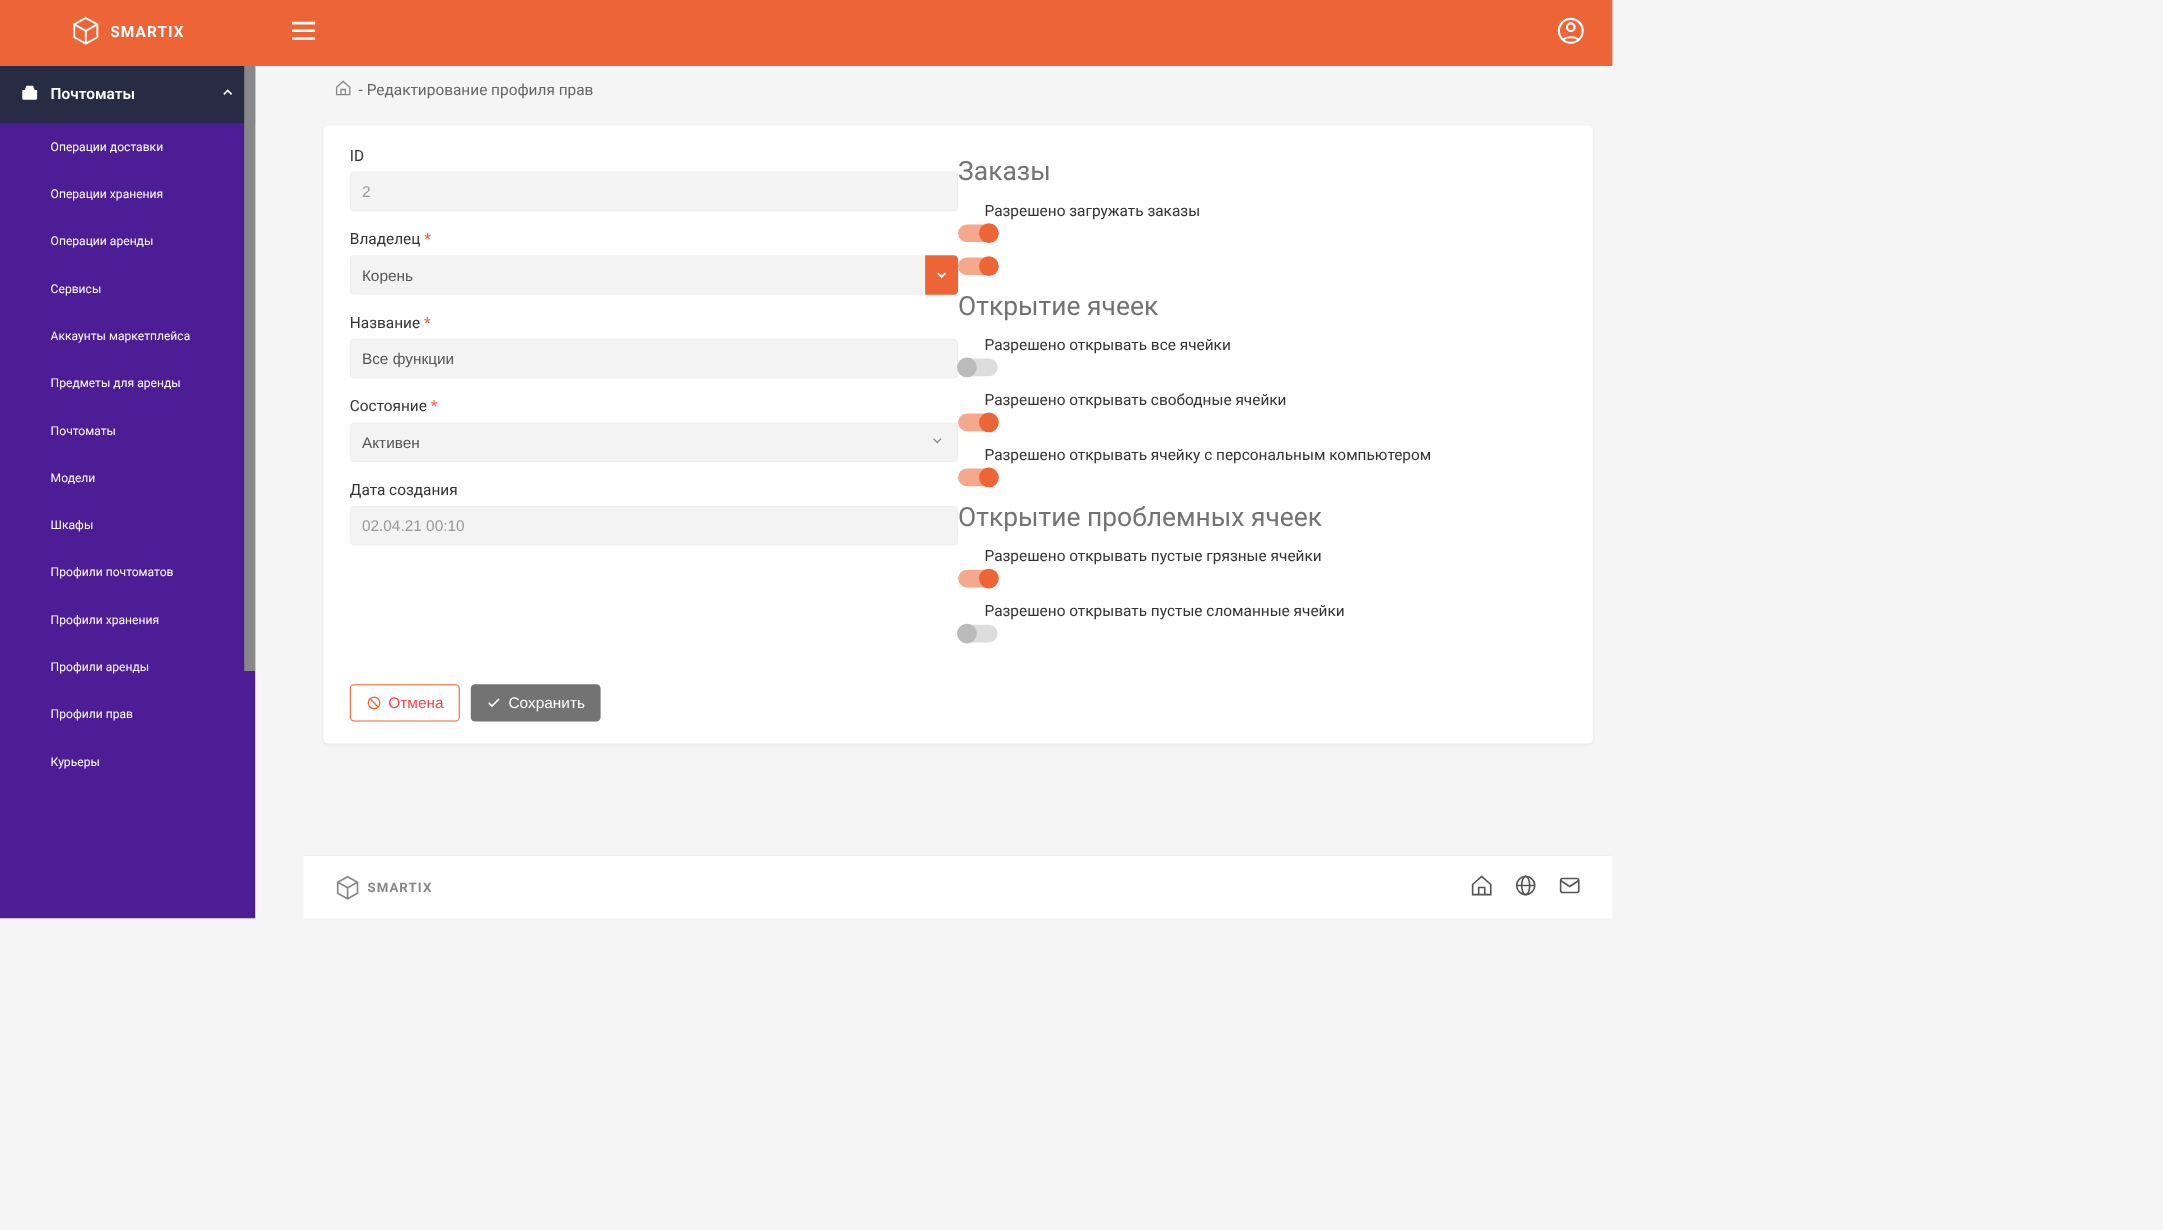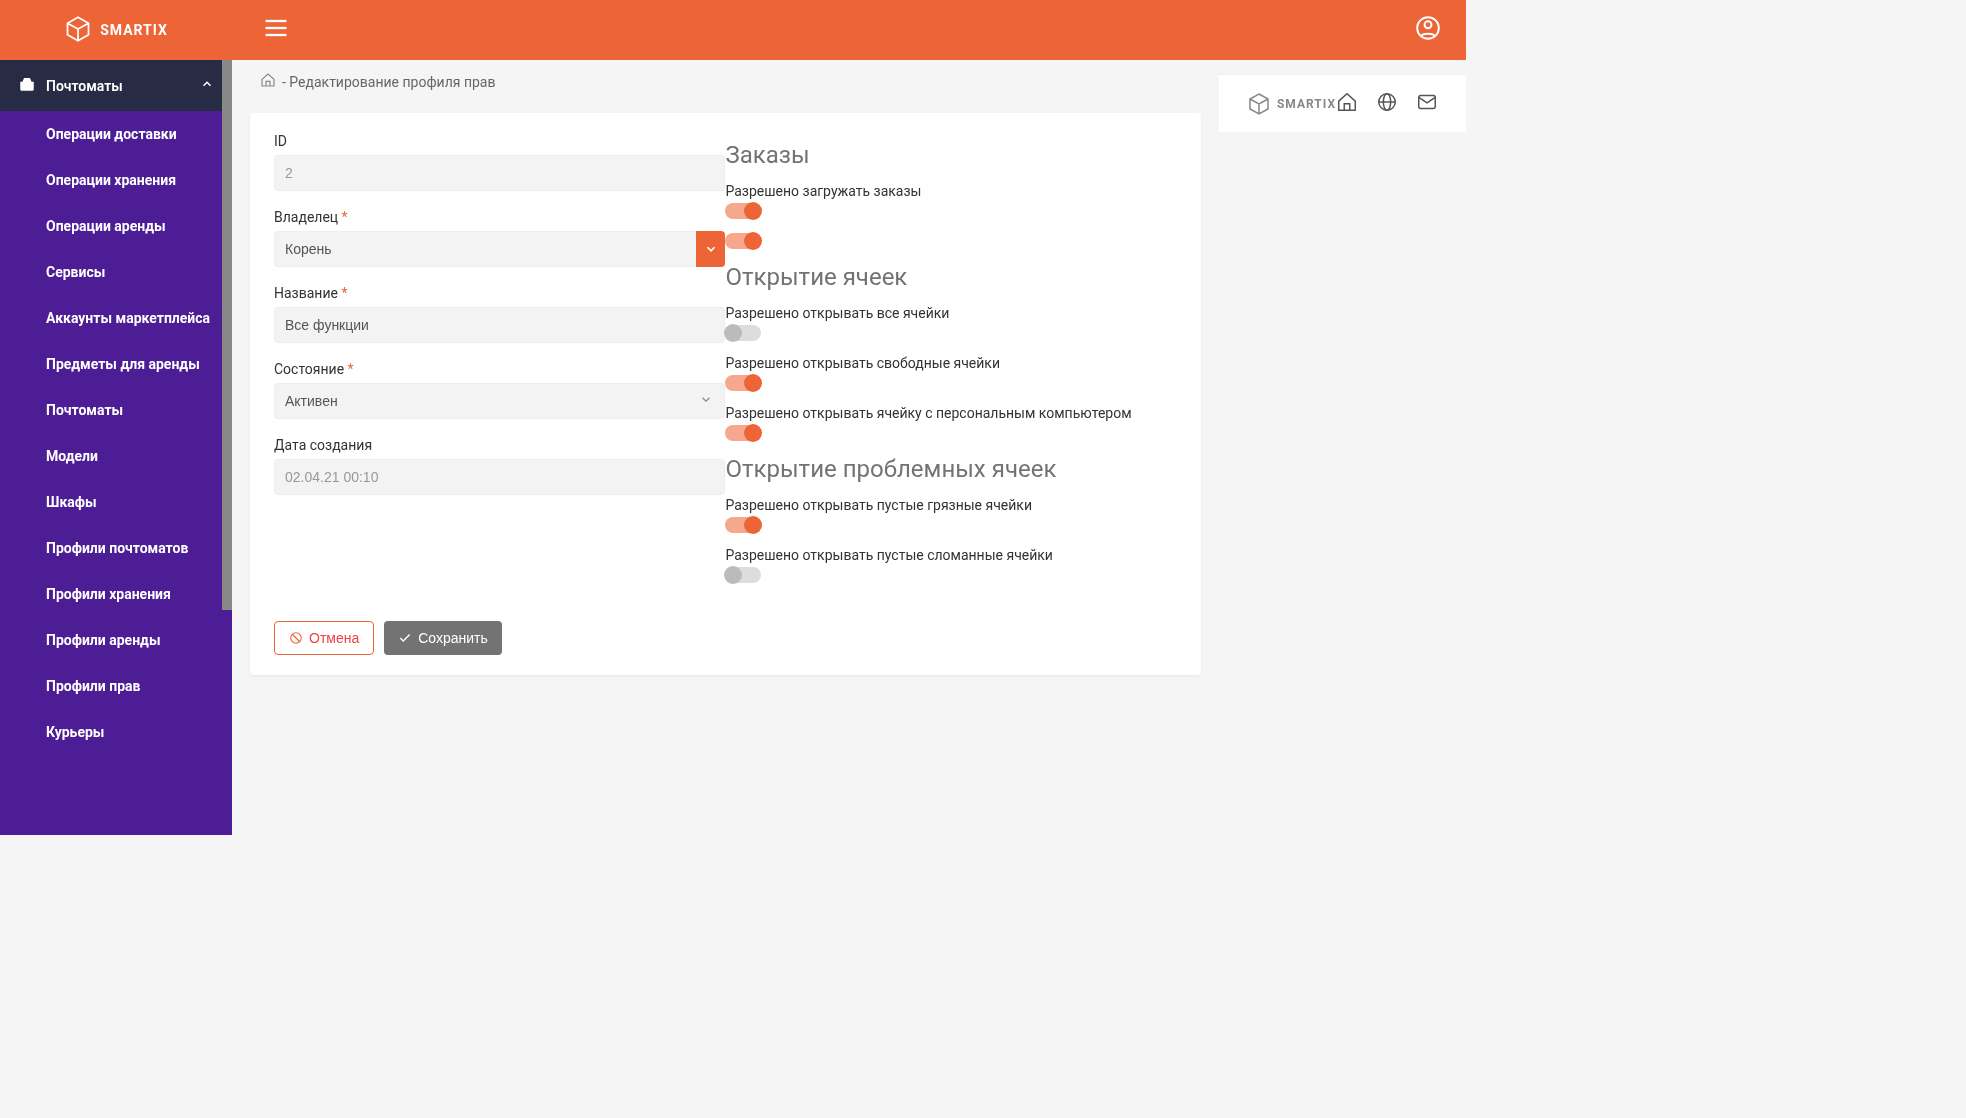--- a/index.html
+++ b/index.html
@@ -16,25 +16,25 @@
     .user-icon svg { width: 26px; height: 26px; }
 
     
     .layout { display: flex; height: calc(835px - 60px); }
     
     
     .sidebar { width: 232px; background: #4c1d95; color: #fff; overflow-y: auto; font-size: 14px; position: relative; }
     .sidebar-scroll { position: absolute; right: 0; top: 0; width: 10px; height: 550px; background: #888; }
     .sidebar-group { padding: 15px 18px; display: flex; align-items: center; gap: 10px; cursor: pointer; font-weight: 600; }
     .sidebar-group .arrow { margin-left: auto; }
-    .sidebar-item { padding: 15px 18px 15px 46px; cursor: pointer; font-size: 14px; font-weight: 700; }
+    .sidebar-item { padding: 15px 18px 15px 46px; cursor: pointer; font-size: 11px; font-weight: 400; }
     .sidebar-group.active-group { background: #272c44; }
 
     
-    .content-wrap { flex: 1; display: flex; flex-direction: row; }
+    .content-wrap { flex: 1; display: flex; flex-direction: column; padding-left: 44px; }
     .content { flex: 1; overflow: auto; }
     .breadcrumb { padding: 12px 28px; color: #666; font-size: 14px; display: flex; align-items: center; gap: 6px; }
     .breadcrumb svg { width: 16px; height: 16px; }
     
     .panel { background: #fff; margin: 10px 18px 18px 18px; padding: 20px 24px; border-radius: 4px; box-shadow: 0 1px 3px rgba(0,0,0,0.06); }
     .form-grid { display: flex; }
     .form-col { flex: 1; }
     
     .field { margin-bottom: 18px; }
     .field-label { font-size: 14px; color: #333; margin-bottom: 6px; }
@@ -43,21 +43,21 @@
     .field-input[readonly] { color: #999; }
     .select-wrap { position: relative; display: flex; }
     .select-wrap .field-input { border-top-right-radius: 0; border-bottom-right-radius: 0; border-right: none; }
     .select-btn { width: 32px; height: 36px; background: #ed6436; border: none; border-radius: 0 4px 4px 0; display: flex; align-items: center; justify-content: center; cursor: pointer; }
     .select-btn svg { width: 14px; height: 14px; }
     .select-plain { position: relative; }
     .select-plain .chevron { position: absolute; right: 12px; top: 50%; transform: translateY(-50%); color: #888; pointer-events: none; }
     
     .section-title { font-size: 24px; color: #737373; margin: 8px 0 14px 0; font-weight: 400; }
     .toggle-field { margin-bottom: 14px; }
-    .toggle-label { font-size: 14px; color: #333; margin-bottom: 4px; }
+    .toggle-label { font-size: 14px; color: #333; margin-bottom: 4px; margin-left: 24px; }
     .toggle { width: 36px; height: 16px; background: #ddd; border-radius: 10px; position: relative; cursor: pointer; }
     .toggle.on { background: #f5a88c; }
     .toggle-thumb { width: 18px; height: 18px; background: #bbb; border-radius: 50%; position: absolute; top: -1px; left: -1px; transition: all .15s; }
     .toggle.on .toggle-thumb { left: 19px; background: #ed6436; }
     
     .actions { display: flex; gap: 10px; margin-top: 24px; }
     .btn { height: 34px; padding: 0 14px; border-radius: 4px; font-size: 14px; display: inline-flex; align-items: center; gap: 6px; cursor: pointer; border: none; }
     .btn-outline { background: #fff; border: 1px solid #ed6436; color: #ef4444; }
     .btn-primary { background: #737373; color: #fff; }
     .btn svg { width: 14px; height: 14px; }

